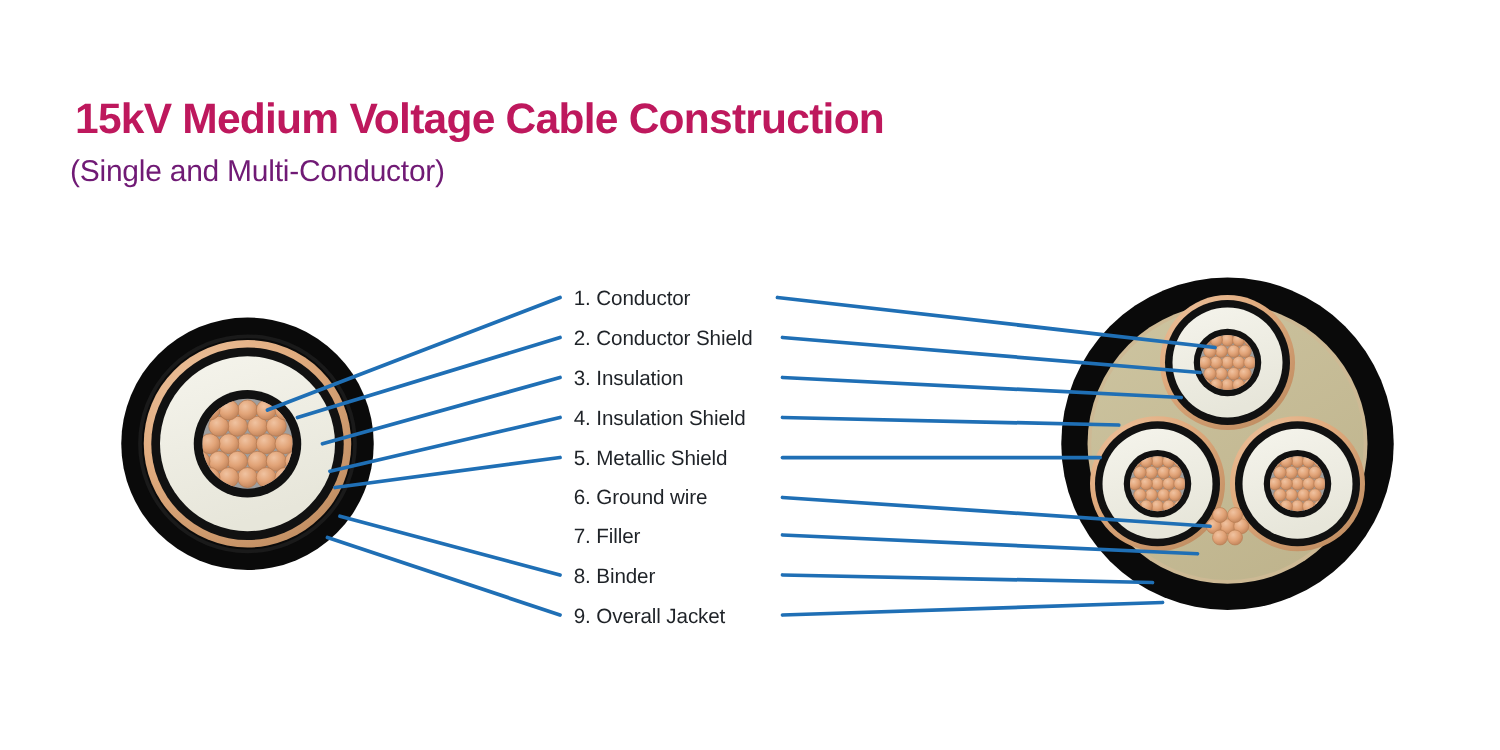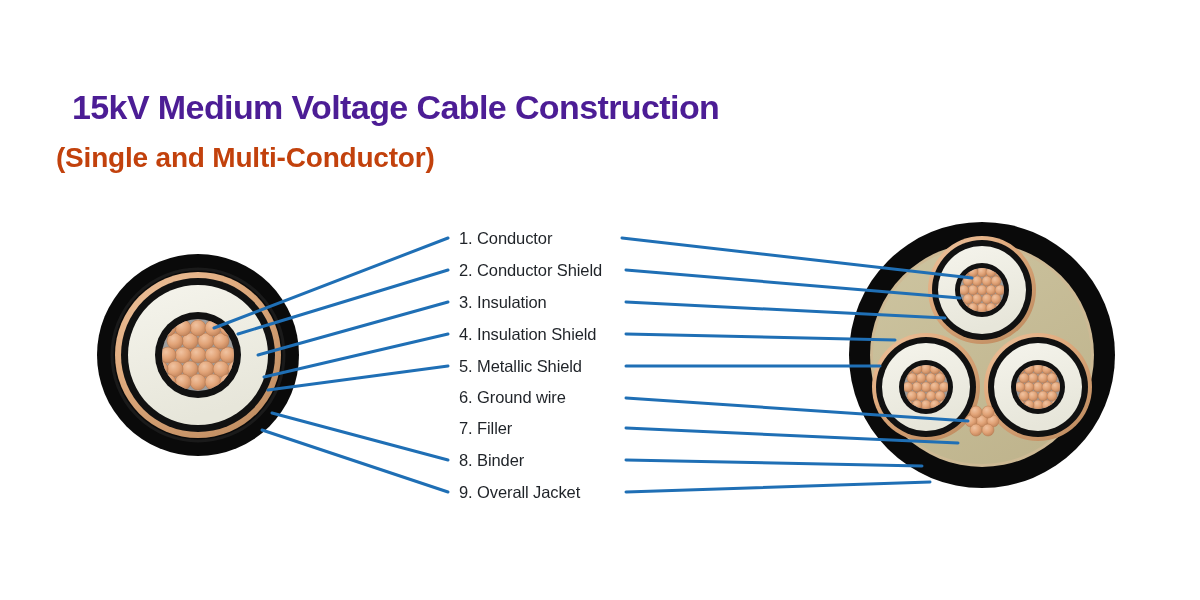--- a/index.html
+++ b/index.html
@@ -24,30 +24,30 @@
     position: absolute;
     left: 56px;
     top: 72px;
     width: 860px;
   }
   #main-title {
     font-size: 34px;
     font-weight: bold;
     letter-spacing: -0.6px;
     line-height: 1.12;
-    color: #4c1d95;
-    margin: 16px;
+    color: #be185d;
+    margin: 4px;
     white-space: nowrap;
   }
   #subtitle {
-    font-size: 28px;
-    font-weight: bold;
+    font-size: 24px;
+    font-weight: normal;
     letter-spacing: -0.2px;
     line-height: 1.15;
-    color: #c2410c;
+    color: #701a75;
     margin: 10px 0 0 0;
     white-space: nowrap;
   }
   #diagram {
     position: absolute;
     left: 0;
     top: 0;
   }
   .legend-text {
     font-family: "Liberation Sans", sans-serif;

